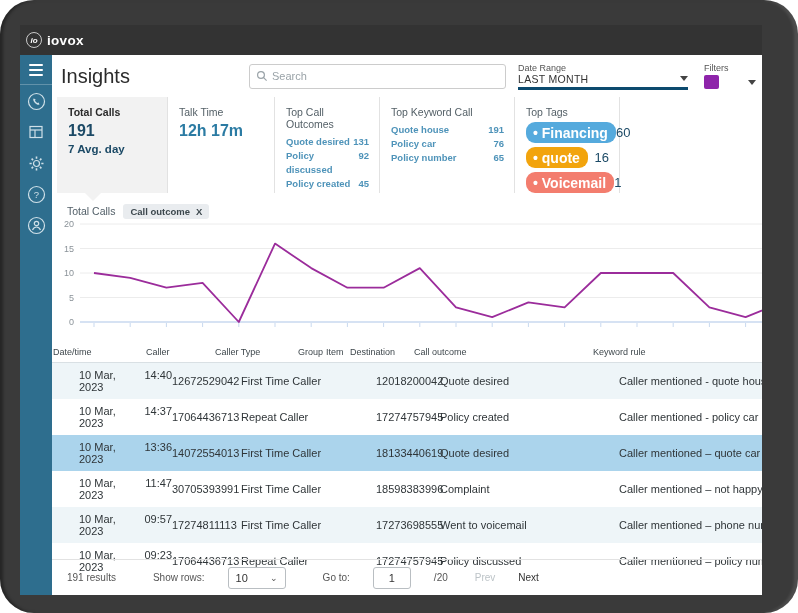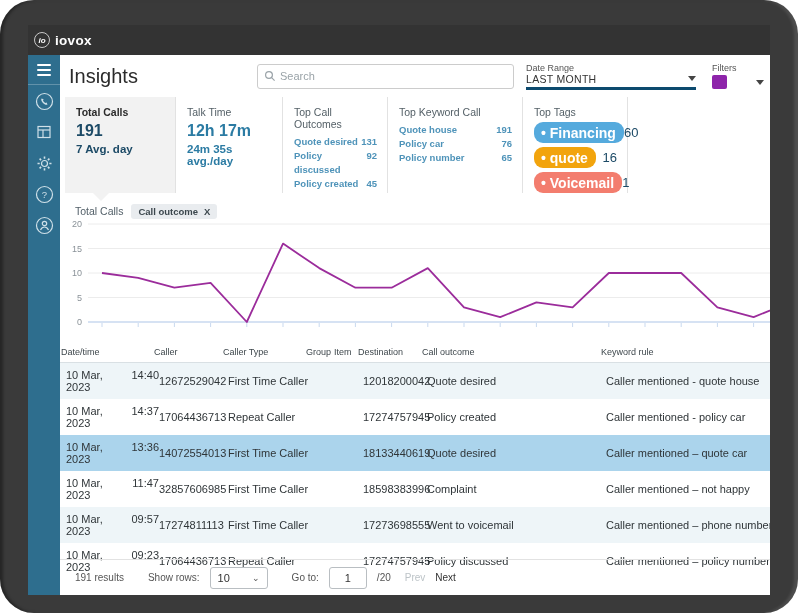--- a/index.html
+++ b/index.html
@@ -1,20 +1,20 @@
 <!DOCTYPE html>
 <html><head>
 <meta charset="utf-8">
 <style>
   * { margin:0; padding:0; box-sizing:border-box; }
   body { font-family:"Liberation Sans", sans-serif; background:#fff; width:798px; height:613px; }
 
   .tablet { position:absolute; left:0; top:0; width:798px; height:613px; background:#3a3a3a;
             border-radius:34px; box-shadow: inset -4px 0 3px rgba(255,255,255,.10), inset 3px 0 3px rgba(0,0,0,.35); }
-  .screen { position:absolute; left:28px; top:25px; width:742px; height:570px; background:#7dd3fc;
+  .screen { position:absolute; left:20px; top:25px; width:742px; height:570px; background:#7dd3fc;
             overflow:hidden; display:flex; flex-direction:column; }
 
   
   .navbar { height:30px; background:#333; display:flex; align-items:center; padding-left:6px; flex:0 0 30px; }
   .logo-circle { width:16px; height:16px; border:1.6px solid #c9c9c9; border-radius:50%; color:#fff;
                  font-size:8px; font-style:italic; font-weight:bold; display:flex; align-items:center; justify-content:center; }
   .logo-text { color:#fff; font-size:13.5px; font-weight:600; margin-left:5px; letter-spacing:.3px; }
 
   .body-row { flex:1; display:flex; min-height:0; }
 
@@ -71,29 +71,29 @@
   .chart-chip { background:#e9ecef; border-radius:3px; font-size:9.5px; font-weight:bold; color:#3c474d;
                 padding:2px 7px; display:flex; gap:6px; align-items:center; cursor:pointer; }
   .chart-wrap { flex:0 0 116px; }
 
   
   .table-header { display:grid; grid-template-columns:93px 69px 83px 28px 24px 64px 179px 1fr;
                   padding-left:1px; font-size:9px; color:#3e474c; align-items:end; height:24px;
                   border-bottom:1px solid #d9e0e4; padding-bottom:5px; flex:0 0 24px; }
   .t-rows { flex:1; min-height:0; }
   .t-row { display:grid; grid-template-columns:93px 69px 83px 28px 24px 64px 179px 1fr;
-           padding-left:6px; align-items:center; height:36px; font-size:11px; color:#2f3538; cursor:pointer; }
+           padding-left:27px; align-items:center; height:36px; font-size:11px; color:#2f3538; cursor:pointer; }
   .t-row:nth-child(odd) { background:#eef5f8; }
   .t-row.hl { background:#abd4ec; }
   .cell-date { display:flex; gap:5px; }
   .cell-kw { white-space:nowrap; overflow:hidden; }
 
   
   .table-footer { flex:0 0 36px; border-top:1px solid #e2e2e2; display:flex; align-items:center; padding-left:15px;
-                  font-size:10px; color:#555; gap:10px; }
+                  font-size:10px; color:#555; gap:23px; }
   .rows-select { width:58px; height:22px; border:1px solid #b9bec2; border-radius:3px; display:flex; align-items:center;
                  justify-content:space-between; padding:0 7px; font-size:11px; color:#333; cursor:pointer; }
   .chev { font-size:9px; color:#555; }
   .goto-input { width:38px; height:22px; border:1px solid #b9bec2; border-radius:3px; font-size:11px; color:#333;
                 text-align:center; outline:none; font-family:"Liberation Sans",sans-serif; }
   .pager-prev { color:#bcc3c7; margin-left:4px; cursor:default; }
   .pager-next { color:#333; cursor:pointer; }
 </style>
 </head>
 <body>
@@ -179,21 +179,20 @@
 
         <div class="stats-row">
           <div class="card card-total">
             <div class="card-label">Total Calls</div>
             <div class="card-value">191</div>
             <div class="card-sub">7 Avg. day</div>
           </div>
           <div class="card card-talk">
             <div class="card-label">Talk Time</div>
             <div class="card-value">12h 17m</div>
-            <div class="card-sub">24m 35s avg./day</div>
           </div>
           <div class="card card-outcomes">
             <div class="card-label">Top Call Outcomes</div>
             <div class="stat-list" id="outcomes-list">
                 <div class="stat-li">
                   <span>Quote desired</span>
                   <span>131</span>
                 </div>
                 <div class="stat-li">
                   <span>Policy discussed</span>
@@ -332,21 +331,21 @@
               <div></div>
               <div>18133440619</div>
               <div>Quote desired</div>
               <div class="cell-kw">Caller mentioned – quote car</div>
             </div>
             <div class="t-row">
               <div class="cell-date">
                 <span>10 Mar, 2023</span>
                 <span>11:47</span>
               </div>
-              <div>32857606985</div>
+              <div>30705393991</div>
               <div>First Time Caller</div>
               <div></div>
               <div></div>
               <div>18598383996</div>
               <div>Complaint</div>
               <div class="cell-kw">Caller mentioned – not happy</div>
             </div>
             <div class="t-row">
               <div class="cell-date">
                 <span>10 Mar, 2023</span>

